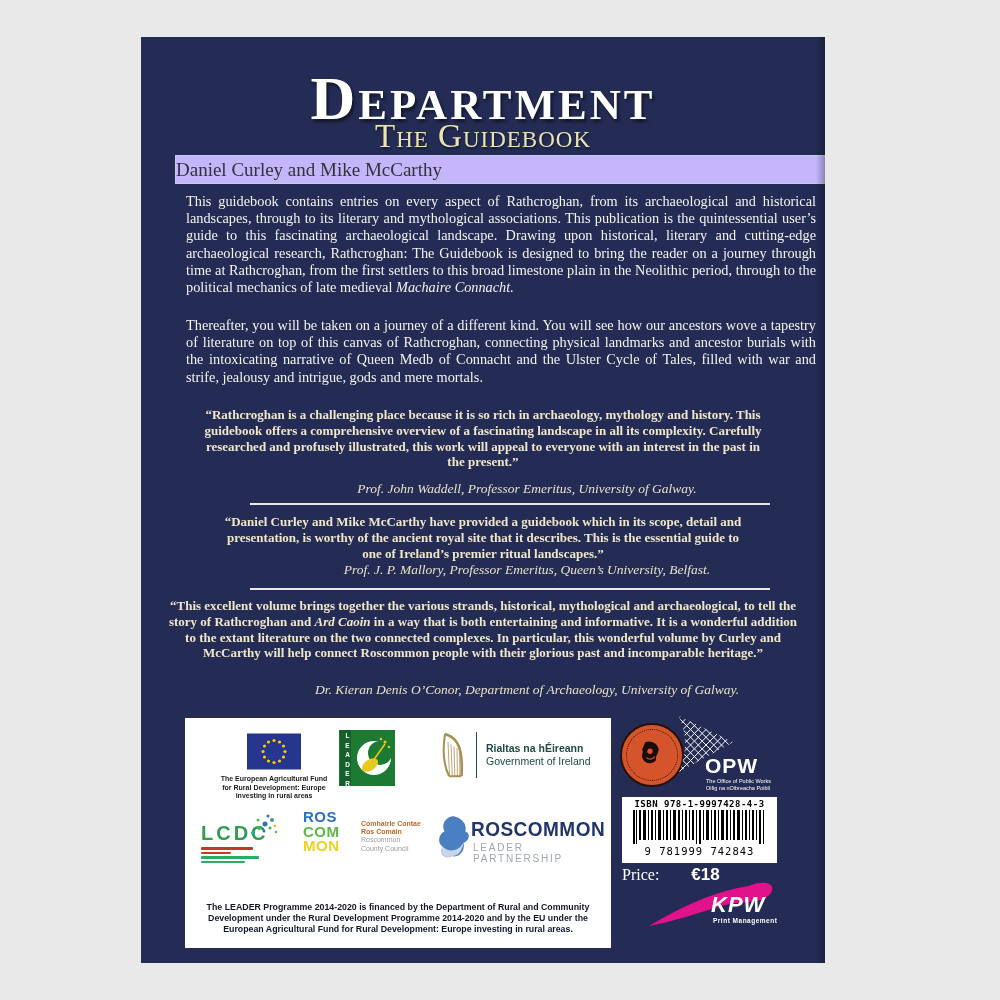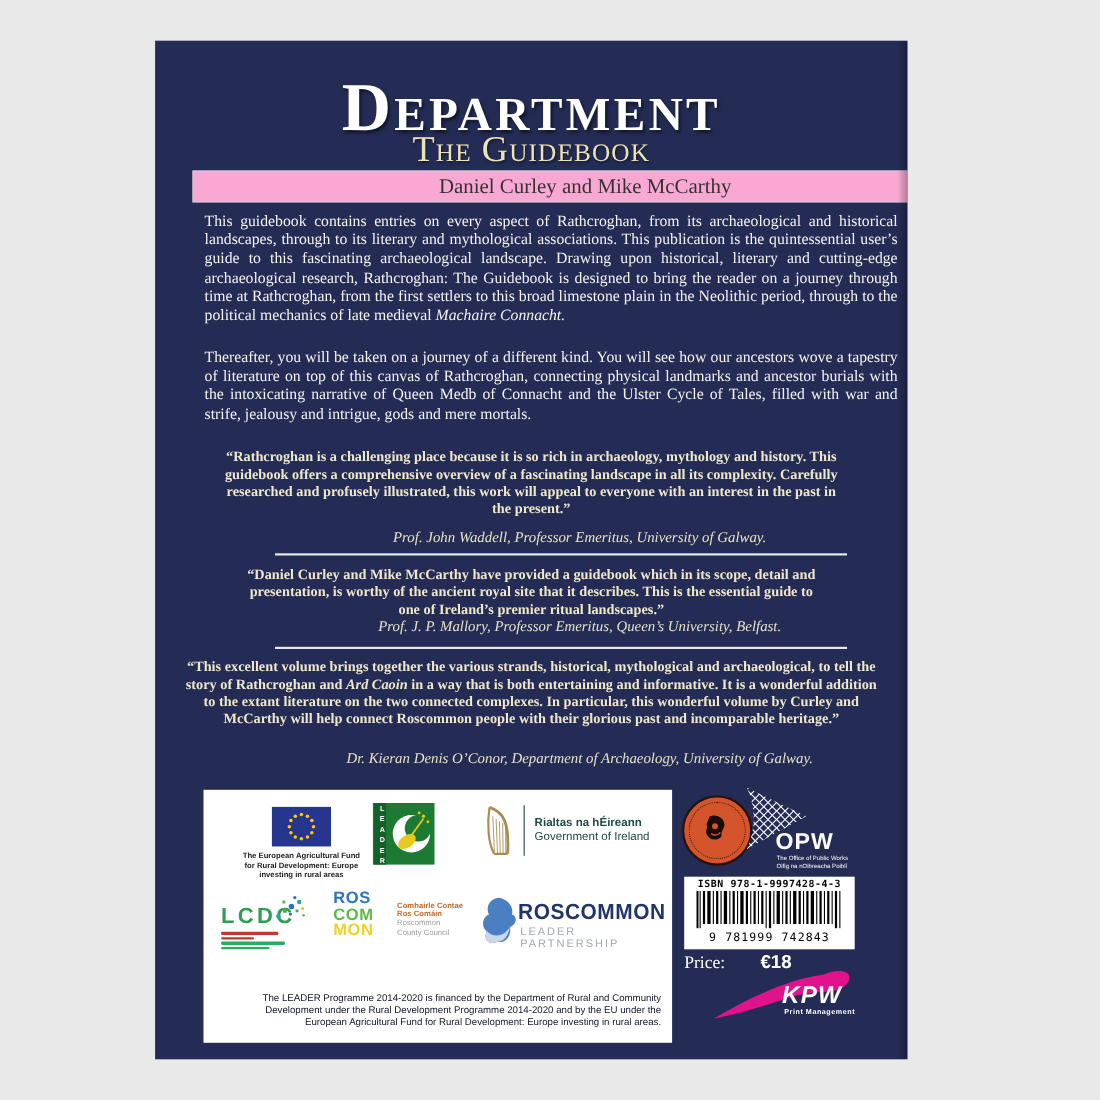--- a/index.html
+++ b/index.html
@@ -9,22 +9,22 @@
   .cover::after{content:"";position:absolute;right:0;top:0;width:9px;height:100%;
         background:linear-gradient(to right,rgba(0,0,0,0),rgba(0,0,0,0.28));pointer-events:none;}
 
   
   .title{position:absolute;left:0;top:30px;width:100%;text-align:center;color:#ffffff;
         font-variant:small-caps;font-weight:bold;font-size:62px;line-height:62px;letter-spacing:3px;
         text-shadow:2px 3px 3px rgba(0,0,0,0.5);}
   .subtitle{position:absolute;left:0;top:84px;width:100%;text-align:center;color:#ece3b4;
         font-variant:small-caps;font-size:33px;line-height:30px;letter-spacing:1px;
         text-shadow:1px 2px 2px rgba(0,0,0,0.45);}
-  .author-bar{position:absolute;left:34px;top:118px;width:714px;height:29px;background:#f9a8d4;
-        display:flex;align-items:center;justify-content:center;border:1px solid #c9ccd6;box-sizing:border-box;}
+  .author-bar{position:absolute;left:34px;top:118px;width:714px;height:29px;background:#c4b5fd;
+        display:flex;align-items:center;justify-content:flex-start;border:1px solid #c9ccd6;box-sizing:border-box;}
   .author-bar span{font-size:19px;color:#333333;}
 
   
   .body-par{position:absolute;left:45px;width:630px;margin:0;color:#f4f3ef;
         font-size:14.3px;line-height:17.2px;text-align:justify;}
   .p1{top:156px;}
   .p2{top:280px;}
   .body-par i{font-style:italic;}
 
   
@@ -68,22 +68,22 @@
         letter-spacing:0.5px;}
   .ros-1{color:#2a72bc;} .ros-2{color:#5cb848;} .ros-3{color:#edd222;}
   .council{position:absolute;left:176px;top:102px;font-size:7px;line-height:8.2px;}
   .council-1,.council-2{color:#bf6a28;font-weight:bold;}
   .council-3,.council-4{color:#9b9b9b;}
   .rlp{position:absolute;left:250px;top:94px;width:172px;height:70px;}
   .rlp-map{position:absolute;left:0;top:2px;}
   .rlp-name{position:absolute;left:36px;top:6px;font-size:20px;font-weight:bold;color:#22356b;
         transform:scaleX(0.95);transform-origin:left;letter-spacing:0.5px;}
   .rlp-sub{position:absolute;left:38px;top:30px;font-size:10px;color:#a0a6b0;letter-spacing:1.8px;}
-  .funding{position:absolute;left:10px;top:184px;width:406px;text-align:right;
-        font-size:8.8px;line-height:11px;font-weight:normal;color:#12182c;}
+  .funding{position:absolute;left:10px;top:184px;width:406px;text-align:center;
+        font-size:8.8px;line-height:11px;font-weight:bold;color:#12182c;}
 
   
   .badge{position:absolute;left:479px;top:686px;width:60px;height:60px;border-radius:50%;
         background:#d4552c;border:2px solid #26120a;}
   .badge::before{content:"";position:absolute;left:4px;top:4px;right:4px;bottom:4px;border-radius:50%;
         border:1px dotted rgba(35,12,6,0.85);}
   .badge svg{position:absolute;left:10px;top:9px;}
   .opw{position:absolute;left:534px;top:679px;width:115px;height:80px;color:#ffffff;
         font-family:"Liberation Sans",sans-serif;}
   .opw-cone{position:absolute;left:0;top:0;}

